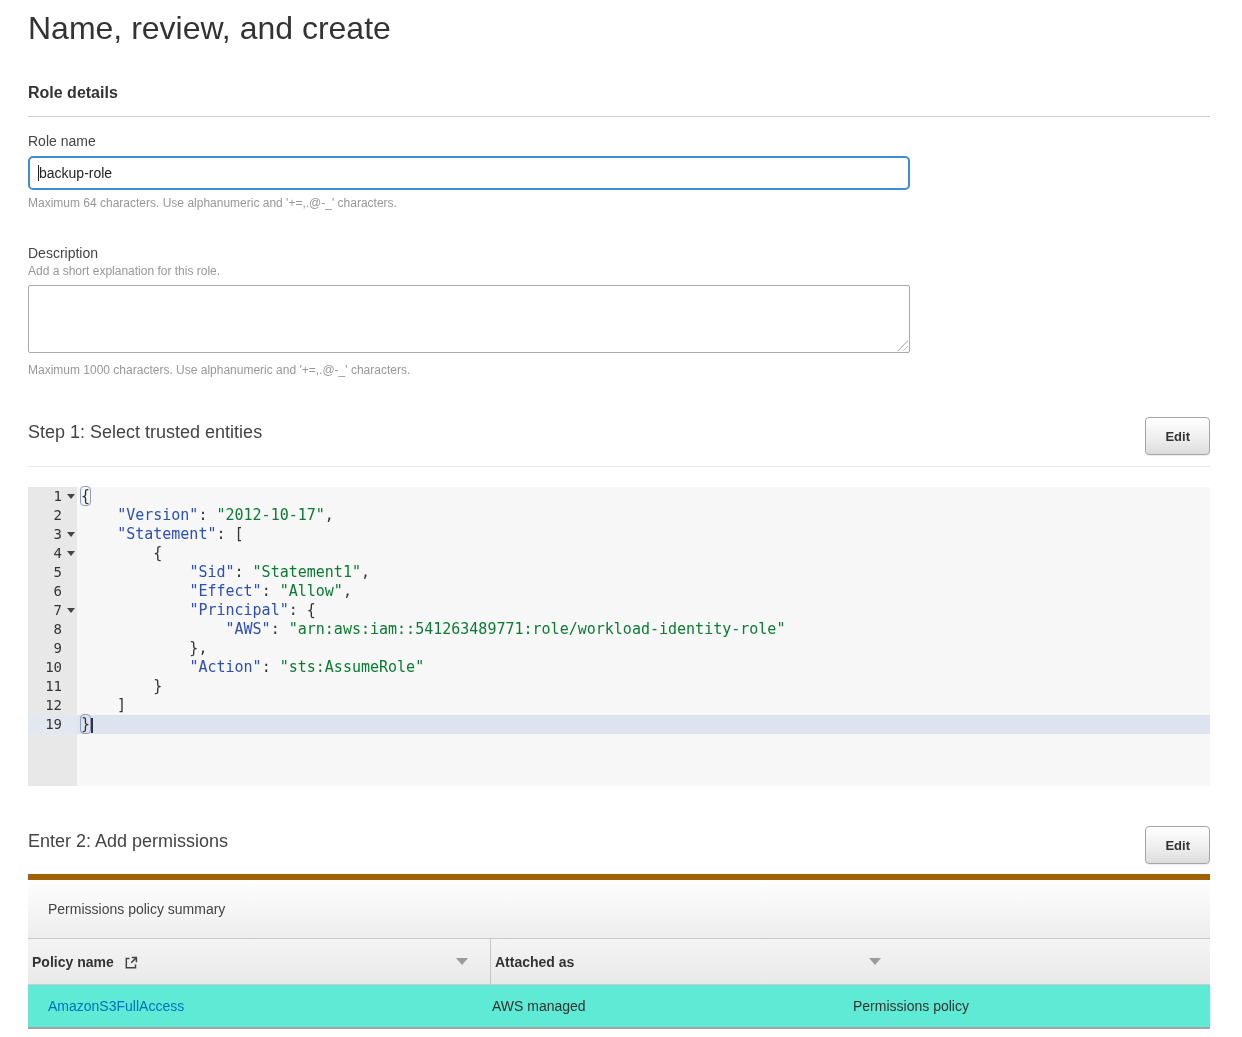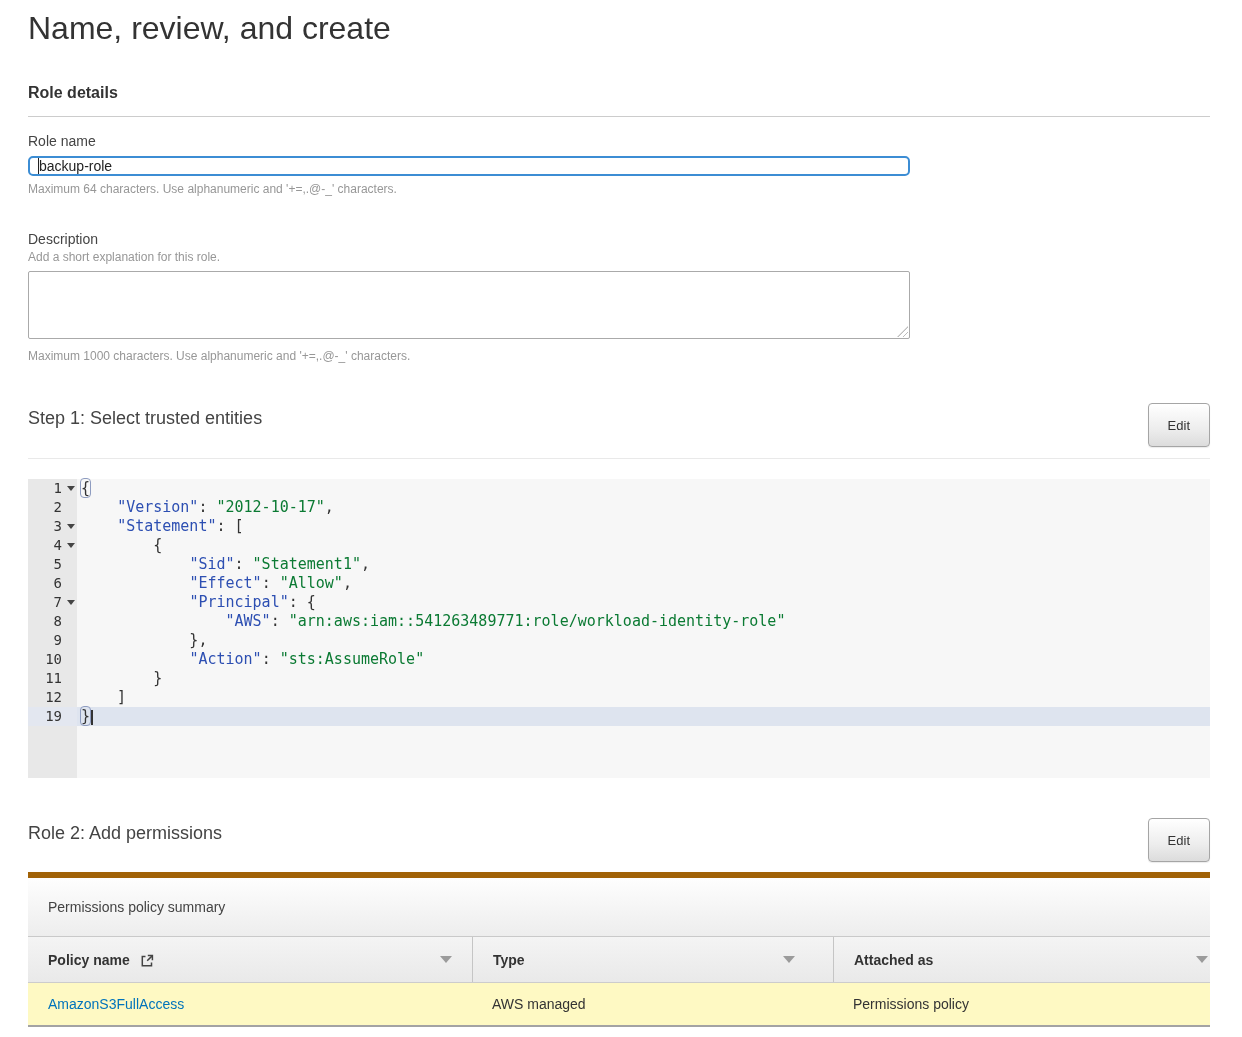--- a/index.html
+++ b/index.html
@@ -9,35 +9,35 @@
   .content { width:1182px; }
 
   h1.page-title { font-size:32px; font-weight:400; color:#333; letter-spacing:0; padding-top:2px; }
   h2.sub-heading { font-size:16px; font-weight:700; color:#333; margin-top:37px; }
   .divider { border:none; border-top:1px solid #ccc; margin-top:14px; }
   .divider.faint { border-top-color:#e9e9e9; margin-top:11px; }
 
   .field-label { font-size:14px; color:#444; }
   .field-hint { font-size:12px; color:#979797; margin-top:3px; }
 
-  .text-input { width:882px; height:20px; border:2px solid var(--focus,#3c8dd4); border-radius:5px;
+  .text-input { width:882px; height:34px; border:2px solid var(--focus,#3c8dd4); border-radius:5px;
     background:#fff; margin-top:7px; display:flex; align-items:center; padding:0 8px; font-size:14px; color:#222; }
   .caret { display:inline-block; width:1px; height:16px; background:#222; }
   .textarea { position:relative; width:882px; height:68px; border:1px solid #aaa; border-radius:2px; background:#fff; margin-top:7px; }
   .resize-handle { position:absolute; right:1px; bottom:1px; width:11px; height:11px;
     background:repeating-linear-gradient(-45deg, transparent 0 3px, #bdbdbd 3px 4px);
     clip-path:polygon(100% 0, 100% 100%, 0 100%); }
 
   .section-head { display:flex; align-items:flex-start; justify-content:space-between; }
   .section-head.step1 { margin-top:40px; }
   .section-head.step2 { margin-top:40px; }
   .section-head h3 { font-size:18px; font-weight:400; color:#444; padding-top:5px; }
-  .edit-btn { font-family:"Liberation Sans", sans-serif; font-size:13px; font-weight:400; color:#333;
+  .edit-btn { font-family:"Liberation Sans", sans-serif; font-size:13px; font-weight:700; color:#333;
     background:linear-gradient(#ffffff,#ededed 60%,#dcdcdc); border:1px solid #a5a5a5; border-radius:4px;
-    padding:0 19px; height:44px; cursor:pointer; box-shadow:0 1px 1px rgba(0,0,0,.08); }
+    padding:0 19px; height:38px; cursor:pointer; box-shadow:0 1px 1px rgba(0,0,0,.08); }
 
   
   .editor { margin-top:20px; width:1182px; height:299px; position:relative;
     background:linear-gradient(to right, #e8e8e8 49px, #f7f7f7 49px);
     font-family:"DejaVu Sans Mono", monospace; font-size:15px; line-height:19px; color:var(--plain,#333); cursor:text; }
   .ed-line { display:flex; height:19px; white-space:pre; }
   .ed-gutter { position:relative; width:49px; flex:0 0 49px; background:#e8e8e8; color:#333;
     text-align:right; padding-right:15px; font-size:14px; user-select:none; }
   .fold-tri { position:absolute; right:2px; top:7px; width:0; height:0;
     border-left:4px solid transparent; border-right:4px solid transparent; border-top:5px solid #444; }
@@ -47,29 +47,29 @@
   .tk-key { color:var(--key,#2d4fb2); }
   .tk-str { color:var(--str,#0b7a33); }
   .brace-box { outline:1px solid #8e9cc0; border-radius:3px; }
   .ed-caret { display:inline-block; width:1.5px; height:15px; background:#333; vertical-align:text-bottom; margin-left:1px; }
 
   
   .panel { margin-top:10px; width:1182px; border-top:6px solid #a16207; }
   .panel-head { height:59px; display:flex; align-items:center; padding-left:20px;
     background:linear-gradient(#fefefe,#ededed); border-bottom:1px solid #c9c9c9; font-size:14px; color:#444; }
   .thead { display:flex; height:46px; background:linear-gradient(#f4f4f4,#e9e9e9); border-bottom:1px solid #ccc; }
-  .th { display:flex; align-items:center; padding:0 20px; font-size:14px; font-weight:700; color:#333; position:relative; cursor:pointer; }
+  .th { display:flex; align-items:center; padding:0 4px; font-size:14px; font-weight:700; color:#333; position:relative; cursor:pointer; }
   .th .th-label { margin-right:8px; }
   .th + .th { border-left:1px solid #c5c5c5; }
   .col1 { width:444px; flex:0 0 444px; }
   .col2 { width:343px; flex:0 0 343px; }
   .col3 { width:395px; flex:0 0 395px;margin-left:18px; }
   .sort-tri { margin-left:auto; width:0; height:0; border-left:6px solid transparent; border-right:6px solid transparent; border-top:7px solid #9b9b9b; }
   .ext-link-icon { margin-left:2px; position:relative; top:1px; }
-  .trow { display:flex; height:44px; background:#fef9c3; border-bottom:2px solid #a3a3a3; font-size:14px; }
+  .trow { display:flex; height:44px; background:#5eead4; border-bottom:2px solid #a3a3a3; font-size:14px; }
   .td { display:flex; align-items:center; padding:0 20px; color:#333; }
   .td a { color:var(--link,#0073bb); text-decoration:none; cursor:pointer; }
 </style>
 </head>
 <body>
 
 <div class="page">
   <div class="content">
     <h1 class="page-title">Name, review, and create</h1>
 
@@ -111,40 +111,36 @@
         <div class="ed-line"><div class="ed-gutter">7<span class="fold-tri"></span></div><div class="ed-code"><span class="tk-plain">            </span><span class="tk-key">"Principal"</span><span class="tk-plain">: {</span></div></div>
         <div class="ed-line"><div class="ed-gutter">8</div><div class="ed-code"><span class="tk-plain">                </span><span class="tk-key">"AWS"</span><span class="tk-plain">: </span><span class="tk-str">"arn:aws:iam::541263489771:role/workload-identity-role"</span></div></div>
         <div class="ed-line"><div class="ed-gutter">9</div><div class="ed-code"><span class="tk-plain">            },</span></div></div>
         <div class="ed-line"><div class="ed-gutter">10</div><div class="ed-code"><span class="tk-plain">            </span><span class="tk-key">"Action"</span><span class="tk-plain">: </span><span class="tk-str">"sts:AssumeRole"</span></div></div>
         <div class="ed-line"><div class="ed-gutter">11</div><div class="ed-code"><span class="tk-plain">        }</span></div></div>
         <div class="ed-line"><div class="ed-gutter">12</div><div class="ed-code"><span class="tk-plain">    ]</span></div></div>
         <div class="ed-line active"><div class="ed-gutter">19</div><div class="ed-code"><span class="brace-box">}</span><span class="ed-caret"></span></div></div>
       </div>
 
     <div class="section-head step2">
-      <h3>Role 2: Add permissions</h3>
+      <h3>Enter 2: Add permissions</h3>
       <button class="edit-btn">Edit</button>
     </div>
 
     <div class="panel">
       <div class="panel-head">
         <span>Permissions policy summary</span>
       </div>
       <div class="thead">
         <div class="th col1">
           <span class="th-label">Policy name</span>
           <svg class="ext-link-icon" width="14" height="14" viewBox="0 0 14 14">
             <path d="M5.5 2.5 H2.3 V11.7 H11.5 V8.5" fill="none" stroke="#444" stroke-width="1.5"></path>
             <path d="M7.8 1.6 H12.4 V6.2" fill="none" stroke="#444" stroke-width="1.5"></path>
             <path d="M11.9 2.1 L7.2 6.8" fill="none" stroke="#444" stroke-width="1.5"></path>
           </svg>
-          <span class="sort-tri"></span>
-        </div>
-        <div class="th col2">
-          <span class="th-label">Type</span>
           <span class="sort-tri"></span>
         </div>
         <div class="th col3">
           <span class="th-label">Attached as</span>
           <span class="sort-tri"></span>
         </div>
       </div>
       <div id="tbody">
           <div class="trow">
             <div class="td col1">

